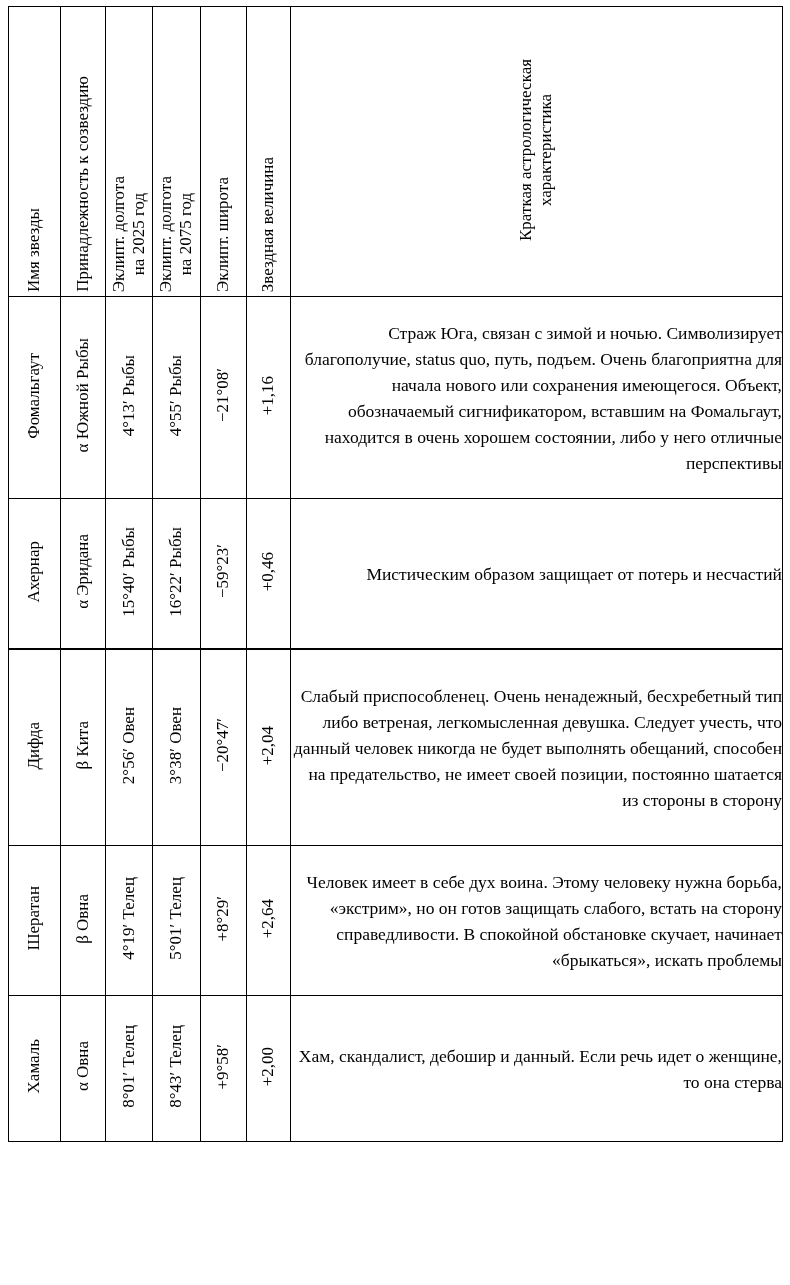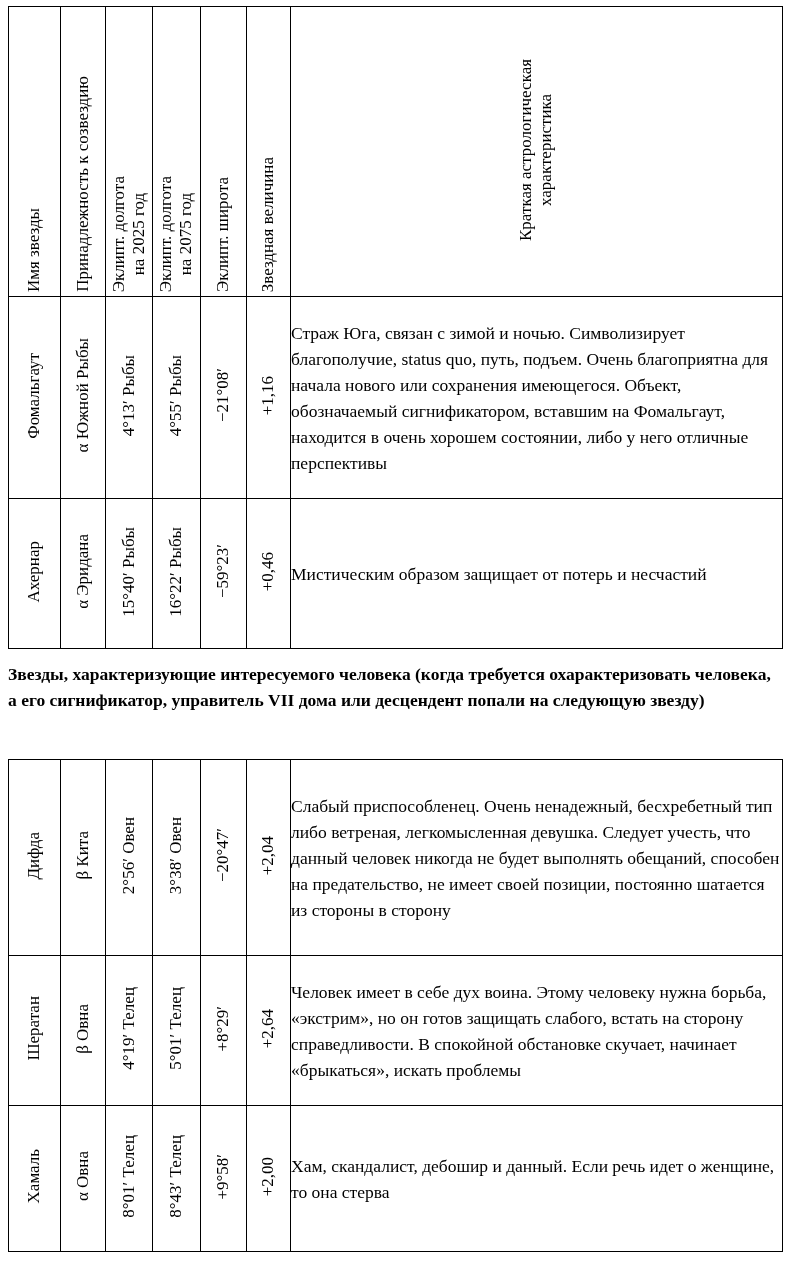--- a/index.html
+++ b/index.html
@@ -46,21 +46,21 @@
   }
   td.hdr-center .vtext { text-align: center; }
 
   td.vcell {
     vertical-align: middle;
     text-align: center;
   }
 
   td.desc {
     vertical-align: middle;
-    text-align: left;
+    text-align: right;
     padding: 6px 10px 6px 9px;
     margin-left: 28px;
   }
   .desc-text {
     font-size: 17.5px;
     line-height: 26px;
   }
 
   .section-note {
     width: 774px;
@@ -117,21 +117,20 @@
       <td class="vcell"><span class="vtext">16°22′ Рыбы</span></td>
       <td class="vcell"><span class="vtext">−59°23′</span></td>
       <td class="vcell"><span class="vtext">+0,46</span></td>
       <td class="desc">
             <div class="desc-text">Мистическим образом защищает от потерь и несчастий</div>
           </td>
     </tr>
   </tbody>
     </table>
 
-  <div class="section-note">Звезды, характеризующие интересуемого человека (когда требуется охарактеризовать человека, а его сигнификатор, управитель VII дома или десцендент попали на следующую звезду)</div>
 
   <table class="star-table">
     <colgroup>
       <col style="width:52px">
         <col style="width:45px">
         <col style="width:47px">
       <col style="width:48px">
         <col style="width:46px">
         <col style="width:44px">
       <col style="width:492px">

